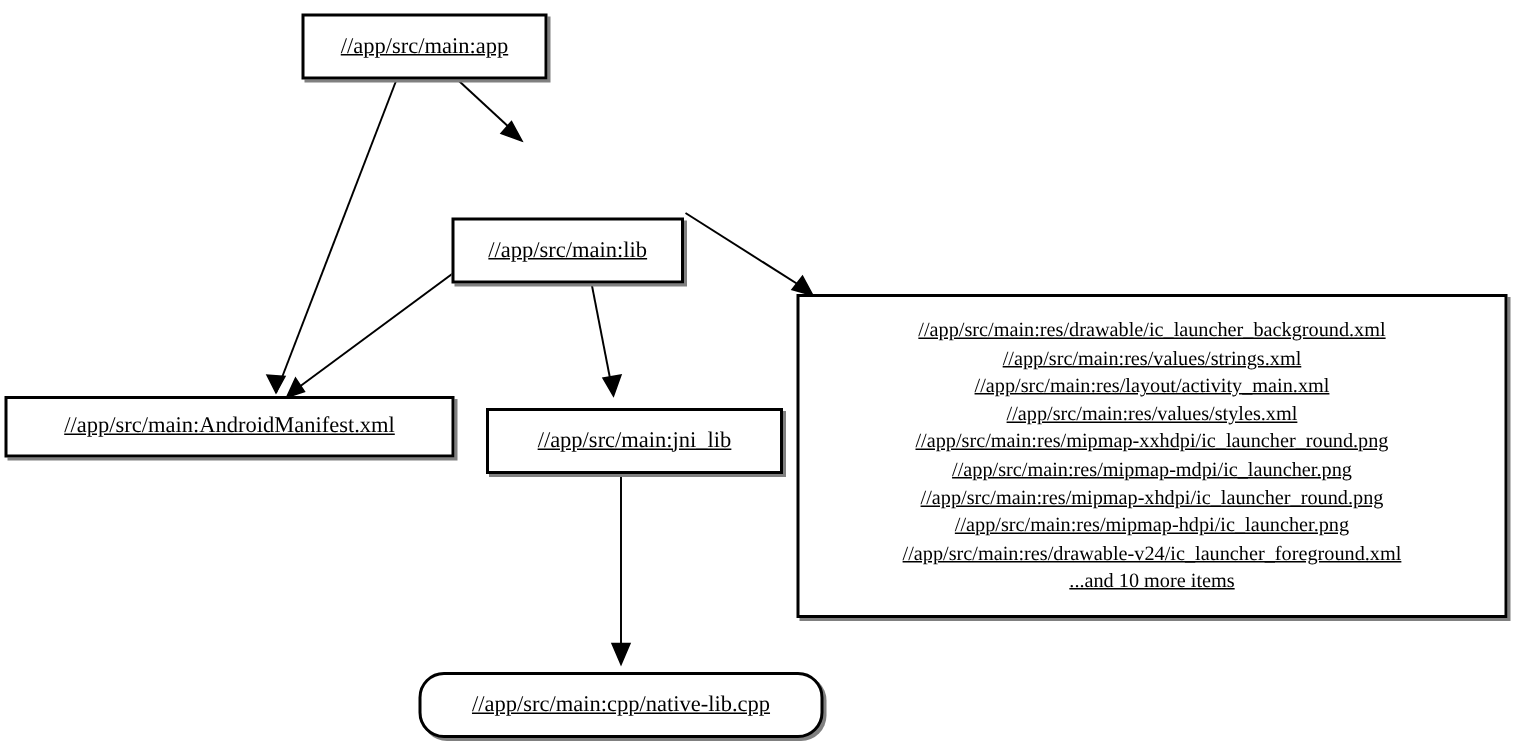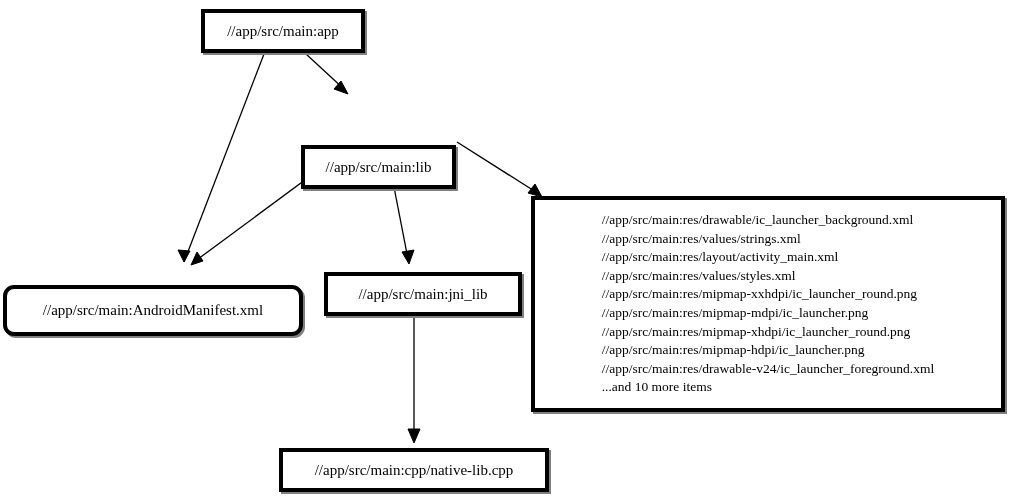--- a/index.html
+++ b/index.html
@@ -19,28 +19,30 @@
     position: absolute;
     left: 0;
     top: 0;
     width: 1018px;
     height: 496px;
     pointer-events: none;
   }
   .node {
     position: absolute;
     box-sizing: border-box;
-    border: 4px solid #4c1d95;
+    border: 2px solid #4c1d95;
     background: #ffffff;
     box-shadow: 2px 2px 0 0 #808080;
     display: flex;
     align-items: center;
     justify-content: center;
+    text-align: center;
     color: #000000;
     z-index: 2;
+    text-decoration: underline;
   }
   .node-label {
     font-size: 15px;
     line-height: 17px;
     white-space: pre;
     color: #000000;
   }
   .node-label.multiline {
     font-size: 13.5px;
     line-height: 18.6px;
@@ -78,36 +80,36 @@
       </g>
     </svg>
 
   <div id="node-layer">
       <div class="node" style="left: 201px; top: 9px; width: 164px; height: 44px; border-color: rgb(0, 0, 0); box-shadow: rgb(128, 128, 128) 2px 2px 0px 0px;">
         <div class="node-label">//app/src/main:app</div>
       </div>
       <div class="node" style="left: 301px; top: 101px; width: 155px; height: 44px; border-color: rgb(0, 0, 0); box-shadow: rgb(128, 128, 128) 2px 2px 0px 0px; margin-top: 44px;">
         <div class="node-label">//app/src/main:lib</div>
       </div>
-      <div class="node" style="left: 3px; top: 285px; width: 300px; height: 51px; border-color: rgb(0, 0, 0); box-shadow: rgb(128, 128, 128) 2px 2px 0px 0px; border-radius: 11px;">
+      <div class="node" style="left: 3px; top: 264px; width: 300px; height: 41px; border-color: rgb(0, 0, 0); box-shadow: rgb(128, 128, 128) 2px 2px 0px 0px;">
         <div class="node-label">//app/src/main:AndroidManifest.xml</div>
       </div>
       <div class="node" style="left: 324px; top: 272px; width: 198px; height: 44px; border-color: rgb(0, 0, 0); box-shadow: rgb(128, 128, 128) 2px 2px 0px 0px;">
         <div class="node-label">//app/src/main:jni_lib</div>
       </div>
       <div class="node" style="left: 531px; top: 196px; width: 474px; height: 216px; border-color: rgb(0, 0, 0); box-shadow: rgb(128, 128, 128) 2px 2px 0px 0px;">
         <div class="node-label multiline">//app/src/main:res/drawable/ic_launcher_background.xml
 //app/src/main:res/values/strings.xml
 //app/src/main:res/layout/activity_main.xml
 //app/src/main:res/values/styles.xml
 //app/src/main:res/mipmap-xxhdpi/ic_launcher_round.png
 //app/src/main:res/mipmap-mdpi/ic_launcher.png
 //app/src/main:res/mipmap-xhdpi/ic_launcher_round.png
 //app/src/main:res/mipmap-hdpi/ic_launcher.png
 //app/src/main:res/drawable-v24/ic_launcher_foreground.xml
 ...and 10 more items</div>
       </div>
-      <div class="node" style="left: 279px; top: 448px; width: 270px; height: 44px; border-color: rgb(0, 0, 0); box-shadow: rgb(128, 128, 128) 2px 2px 0px 0px;">
+      <div class="node" style="left: 279px; top: 448px; width: 270px; height: 44px; border-color: rgb(0, 0, 0); box-shadow: rgb(128, 128, 128) 2px 2px 0px 0px; border-radius: 17px;">
         <div class="node-label">//app/src/main:cpp/native-lib.cpp</div>
       </div>
     </div>
 
 </div>
 
 </body></html>

